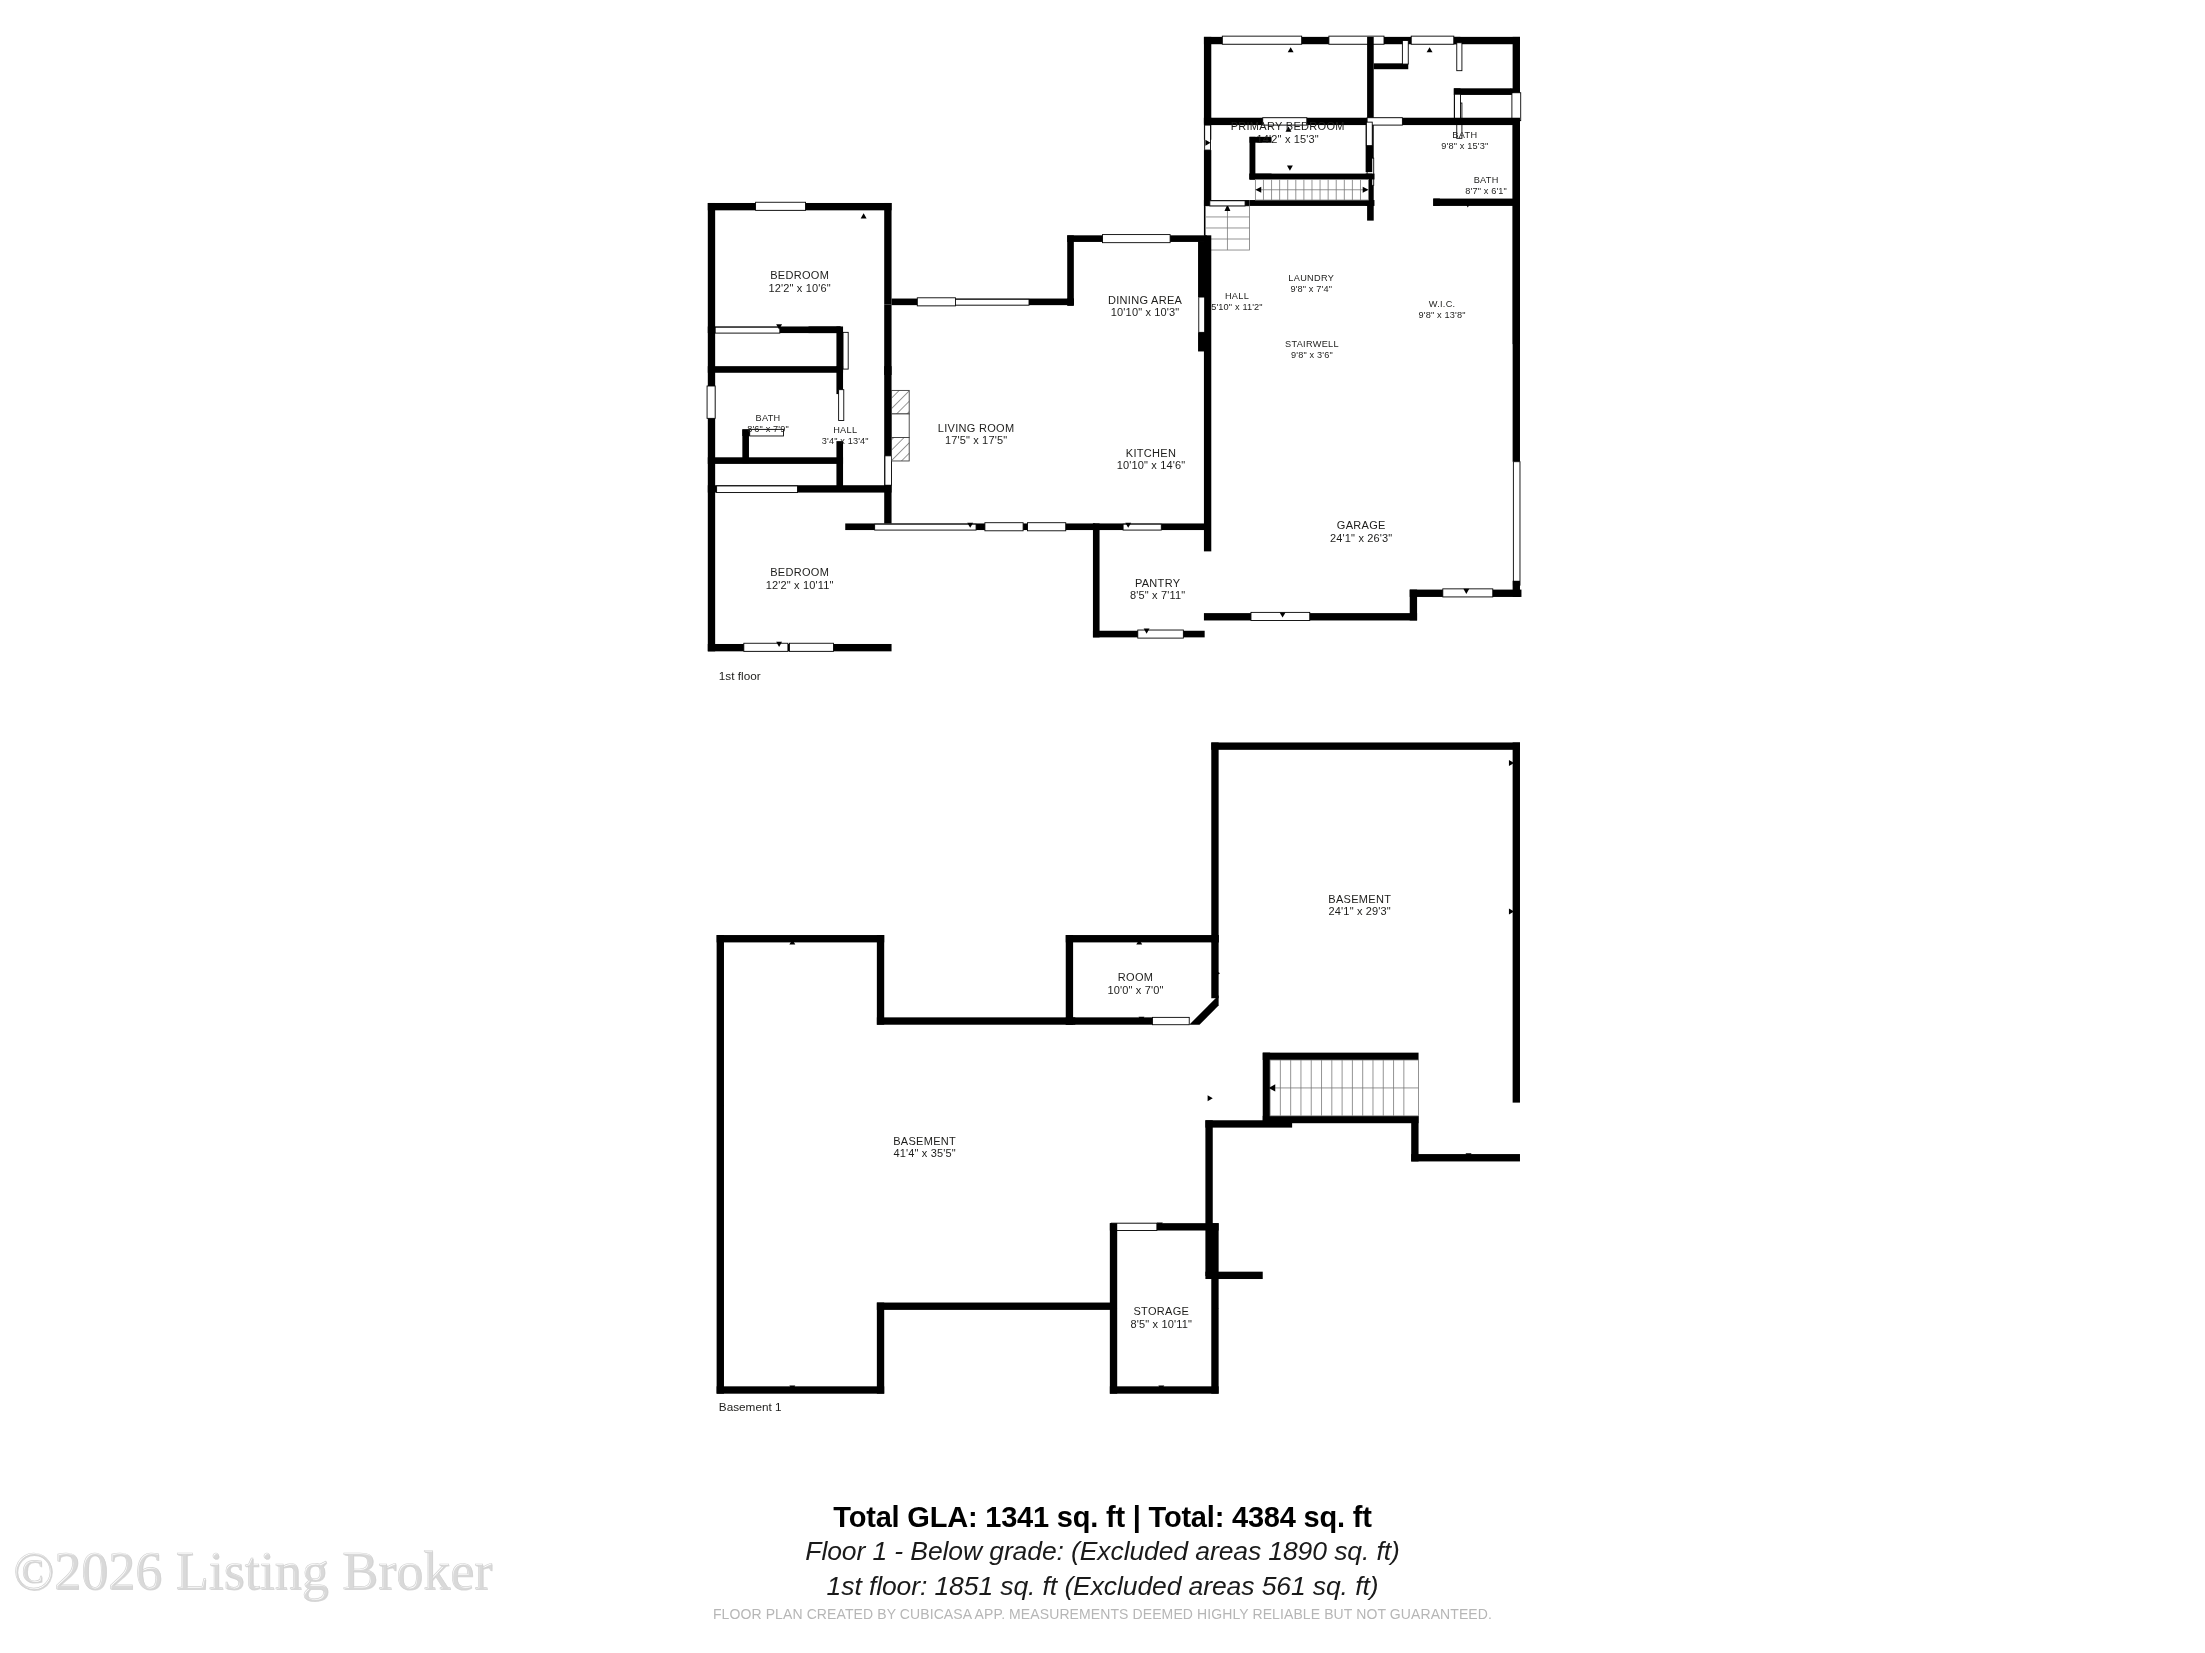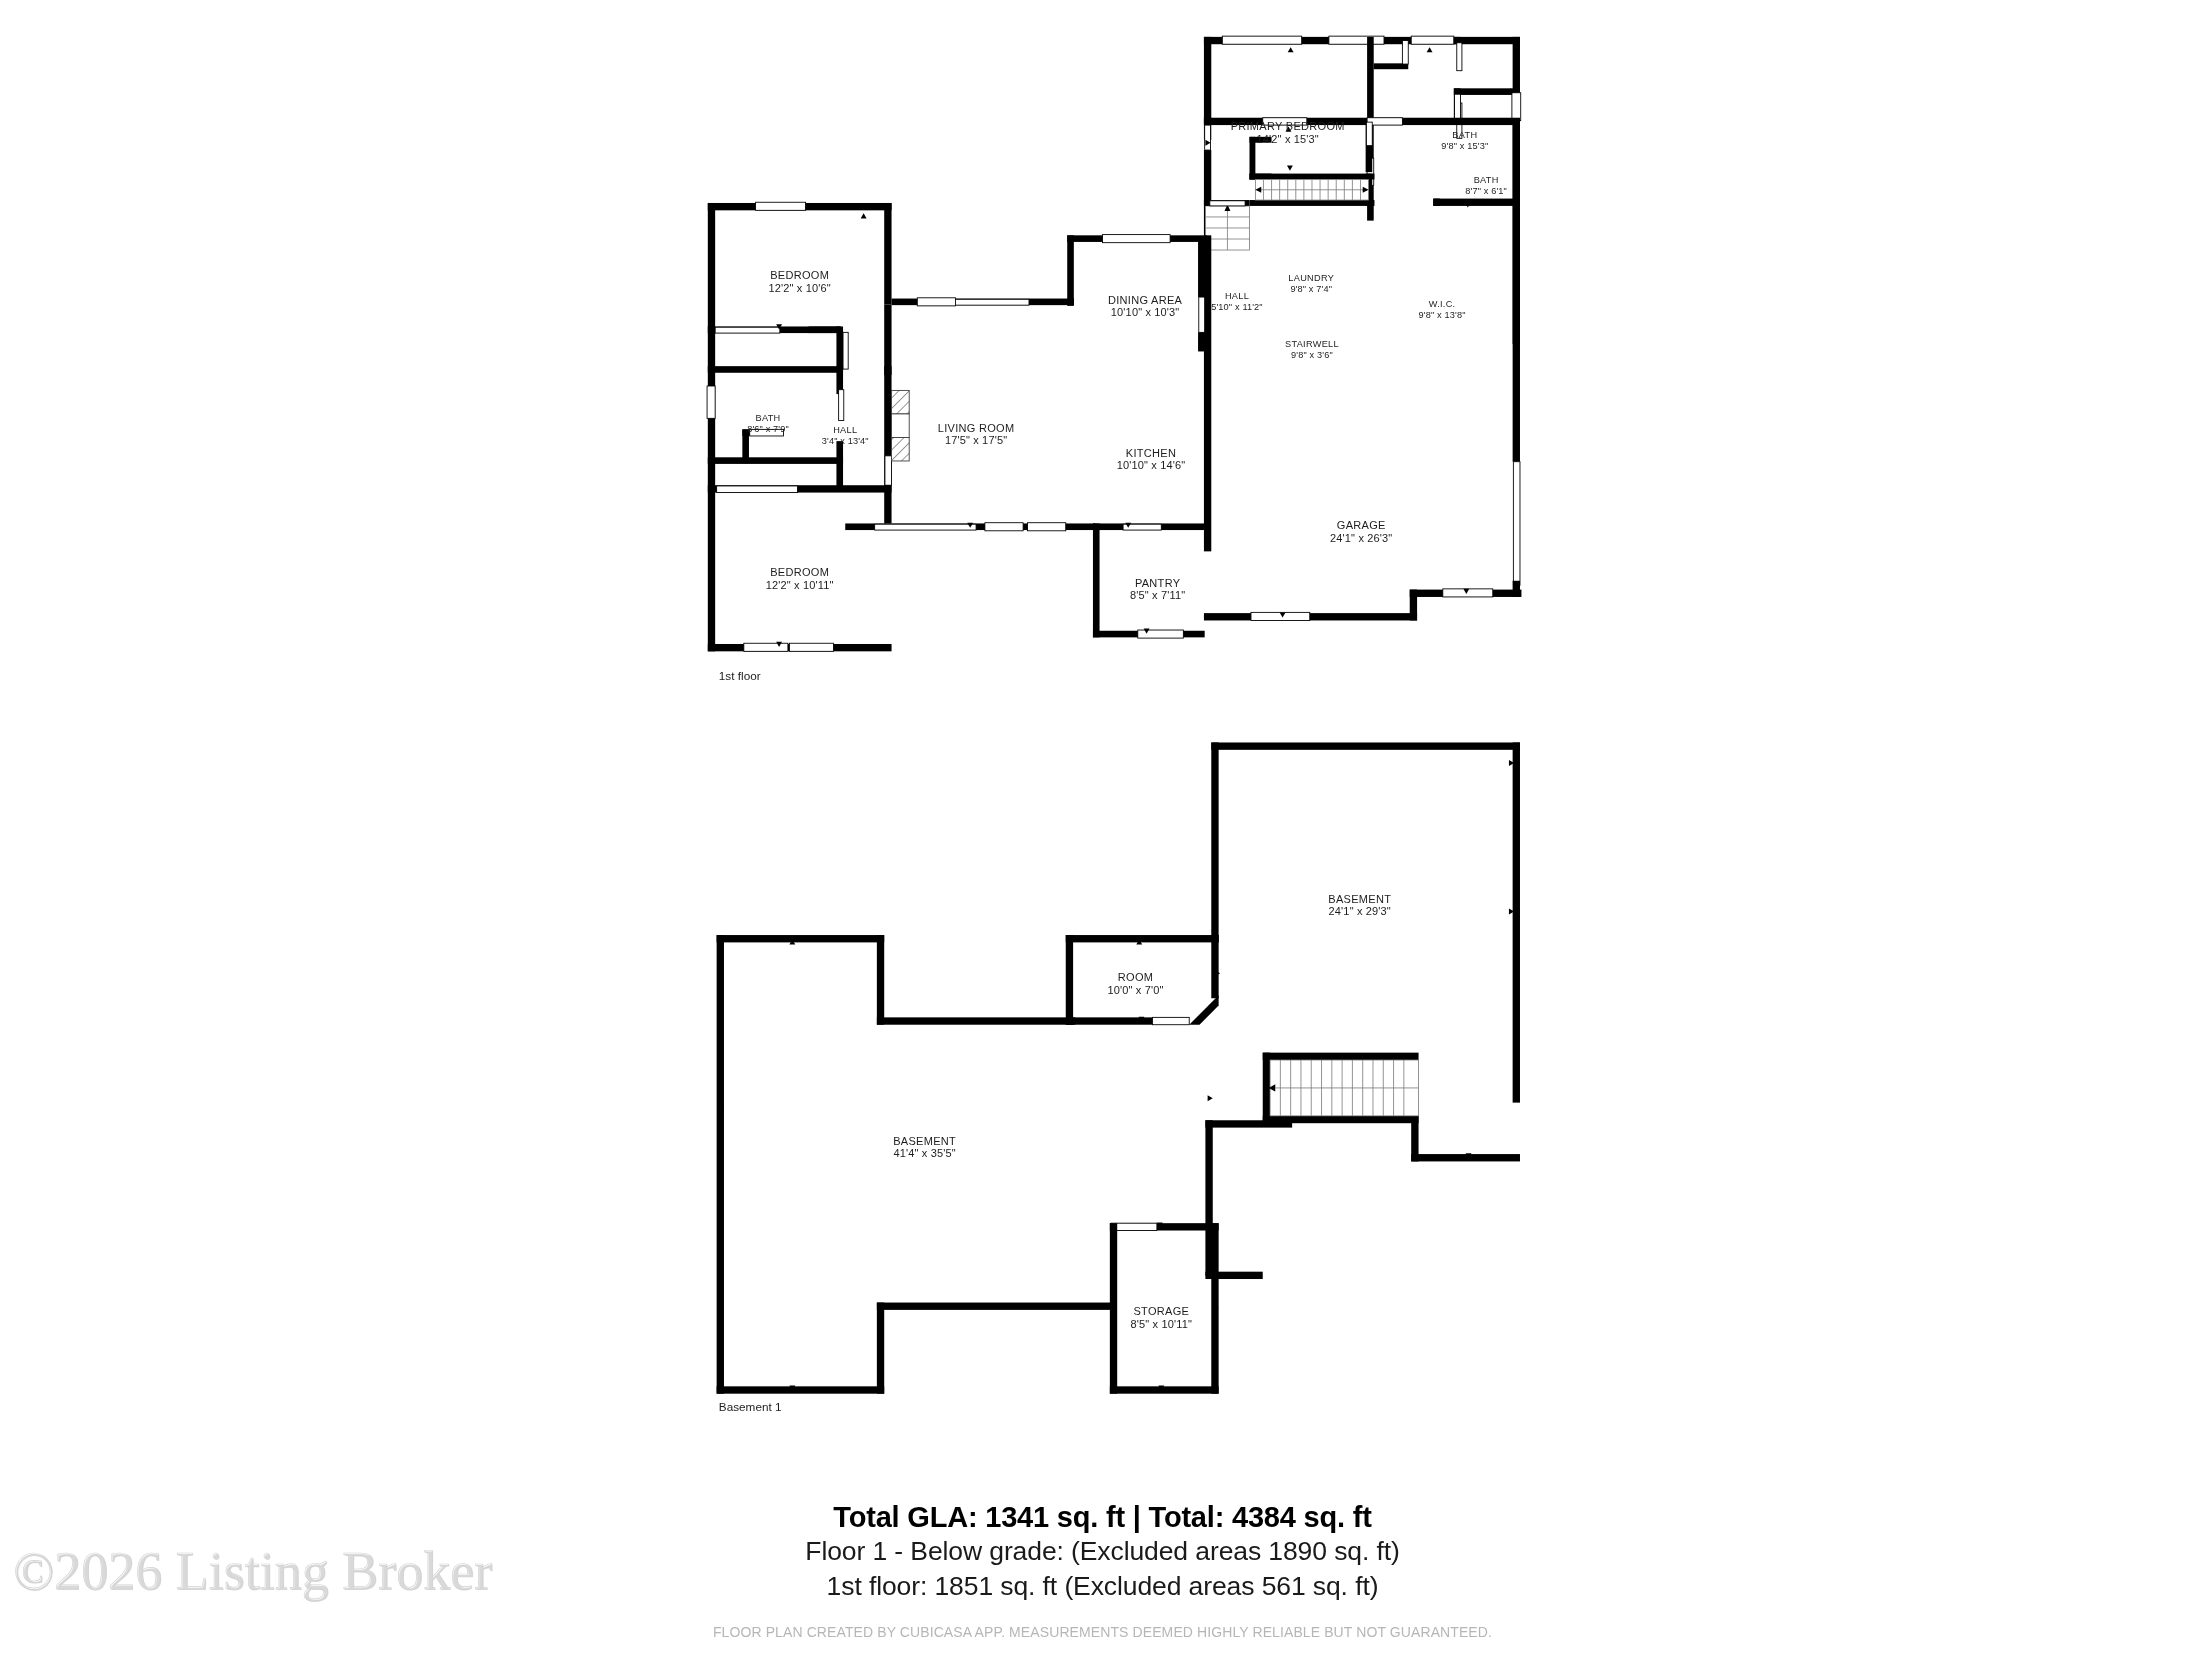--- a/index.html
+++ b/index.html
@@ -73,27 +73,28 @@
     color: #000000;
     line-height: 1.18;
     letter-spacing: -0.2px;
   }
   #summary .line-sub {
     font-family: "Liberation Sans", sans-serif;
     font-size: 26.5px;
     color: #1a1a1a;
     line-height: 1.3;
     letter-spacing: -0.1px;
+    font-style: italic;
   }
   #summary .line-fine {
     font-family: "Liberation Sans", sans-serif;
     font-size: 14px;
     color: #b6b6b6;
     letter-spacing: 0.1px;
-    margin-top: 21px;
+    margin-top: 3px;
   }
   
   #watermark {
     position: absolute;
     left: 13.2px;
     top: 1544px;
     font-family: "Liberation Serif", serif;
     font-size: 54px;
     line-height: 1;
     color: transparent;

